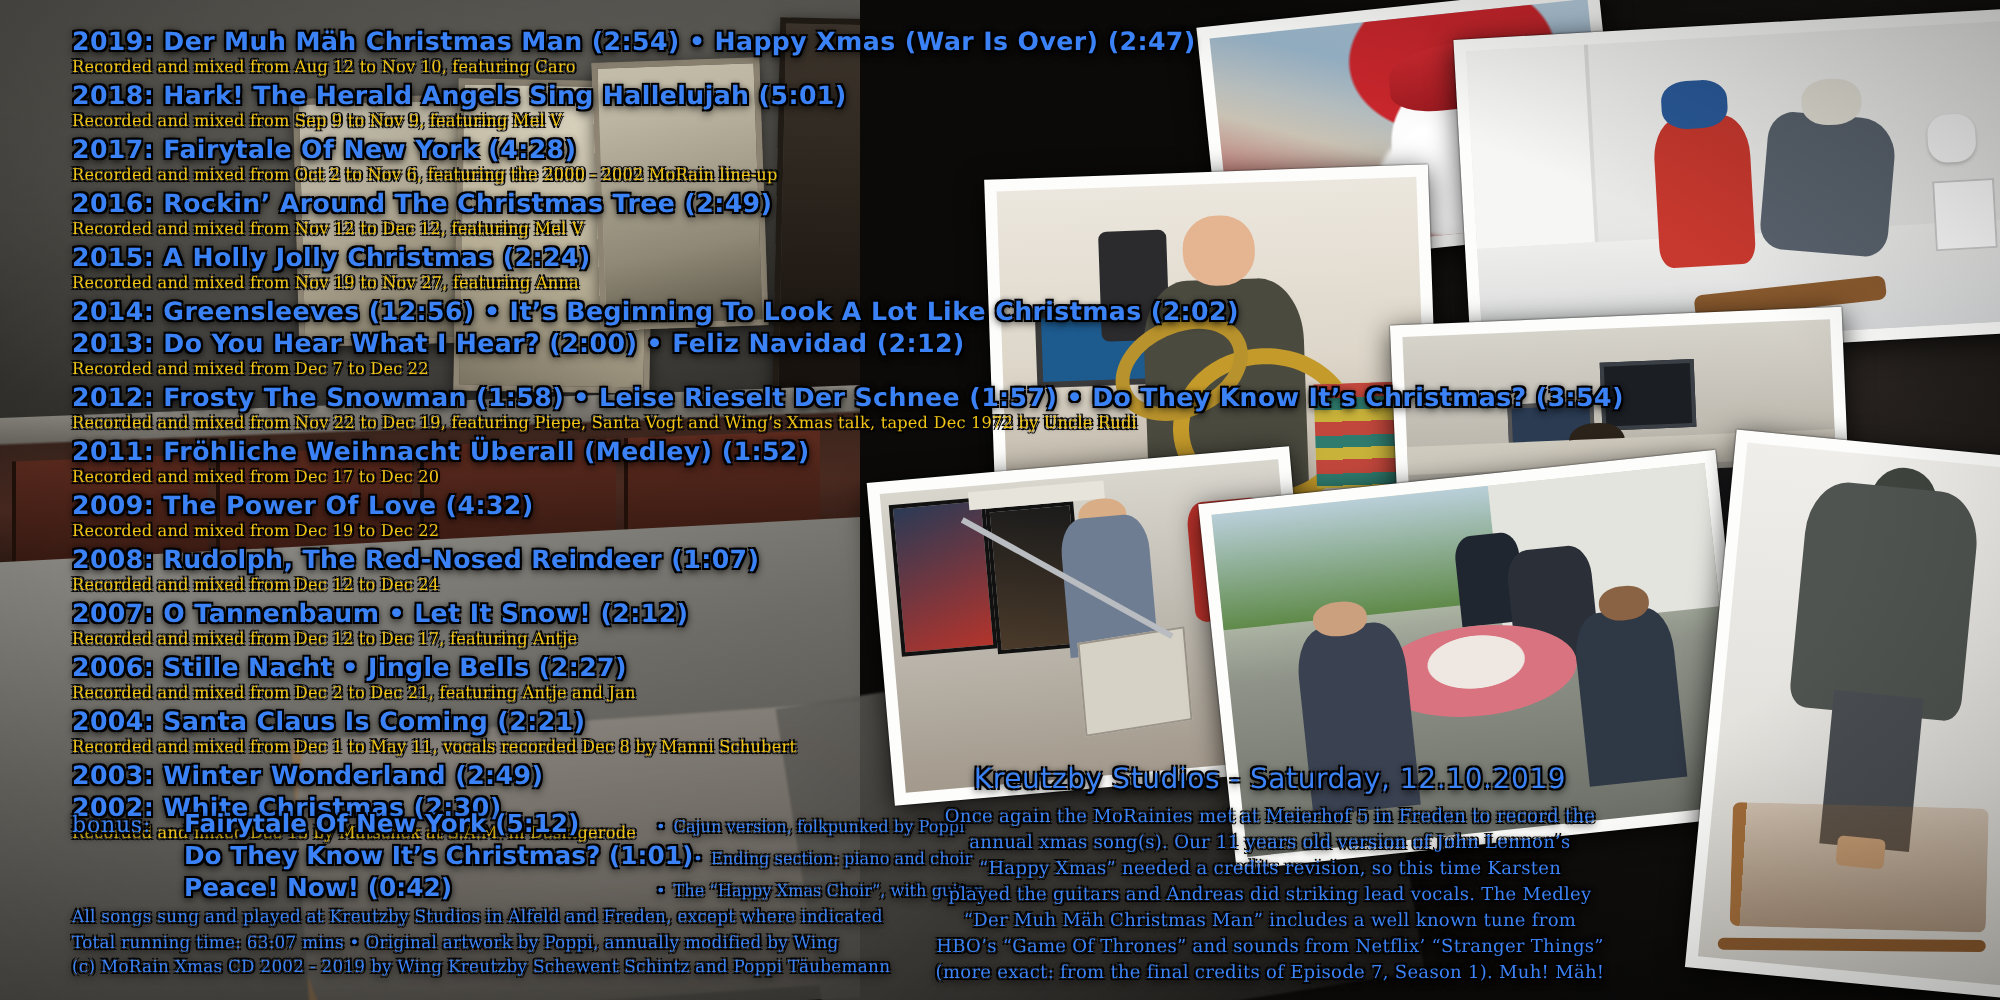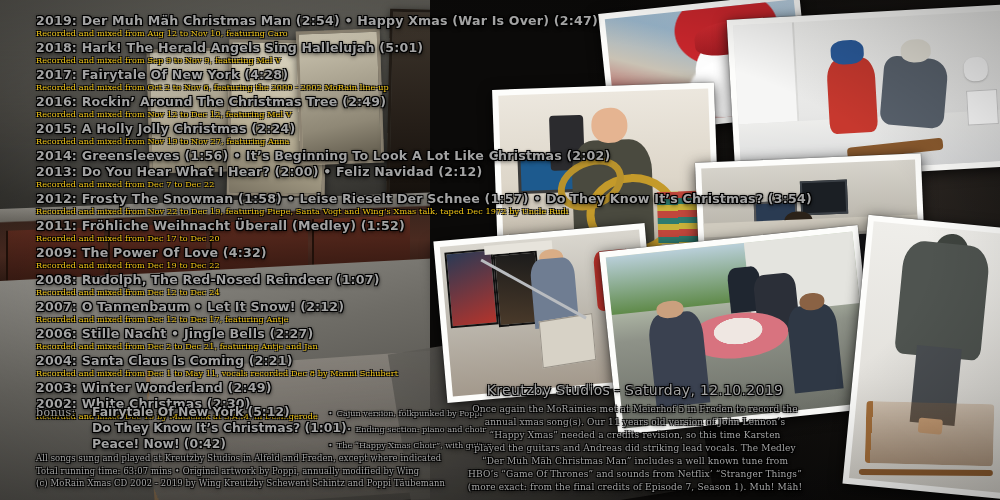--- a/index.html
+++ b/index.html
@@ -202,21 +202,21 @@
   .ph-sledman .inner .foot{position:absolute;left:42%;top:74%;width:16%;height:6%;background:#e0b994;border-radius:3px;}
   .ph-sledman .inner .sled{position:absolute;left:8%;bottom:8%;width:84%;height:24%;
     background:
       linear-gradient(92deg, rgba(163,110,58,1) 0 7px, transparent 7px 22px),
       linear-gradient(180deg,rgba(163,110,58,.25),rgba(120,78,40,.5));
     border-radius:4px;transform:rotate(-4deg);}
   .ph-sledman .inner .runner{position:absolute;left:6%;bottom:4%;width:88%;height:6px;background:#8a5a2e;border-radius:6px;transform:rotate(-5deg);}
 
   
   .gold{
-    color:#a3a3a3;
+    color:#3b82f6;
     text-shadow:
       -1px -1px 0 #000, 1px -1px 0 #000, -1px 1px 0 #000, 1px 1px 0 #000,
       0 0 3px rgba(0,0,0,.95), 0 2px 4px rgba(0,0,0,.85);
   }
   #tracklist{position:absolute;left:36px;top:14px;width:560px;}
   .track{margin-bottom:2px;}
   .track .title{
     font-family:"DejaVu Sans", sans-serif;
     font-weight:bold;
     font-size:12.6px;
@@ -390,21 +390,21 @@
       </div>
       <div class="track">
         <div class="title gold">2016: Rockin’ Around The Christmas Tree (2:49)</div>
         <div class="sub">Recorded and mixed from Nov 12 to Dec 12, featuring Mel V</div>
       </div>
       <div class="track">
         <div class="title gold">2015: A Holly Jolly Christmas (2:24)</div>
         <div class="sub">Recorded and mixed from Nov 19 to Nov 27, featuring Anna</div>
       </div>
       <div class="track">
-        <div class="title gold">2014: Greensleeves (1:56) • It’s Beginning To Look A Lot Like Christmas (2:02)</div>
+        <div class="title gold">2014: Greensleeves (12:56) • It’s Beginning To Look A Lot Like Christmas (2:02)</div>
       </div>
       <div class="track">
         <div class="title gold">2013: Do You Hear What I Hear? (2:00) • Feliz Navidad (2:12)</div>
         <div class="sub">Recorded and mixed from Dec 7 to Dec 22</div>
       </div>
       <div class="track">
         <div class="title gold">2012: Frosty The Snowman (1:58) • Leise Rieselt Der Schnee (1:57) • Do They Know It’s Christmas? (3:54)</div>
         <div class="sub">Recorded and mixed from Nov 22 to Dec 19, featuring Piepe, Santa Vogt and Wing’s Xmas talk, taped Dec 1972 by Uncle Rudi</div>
       </div>
       <div class="track">

